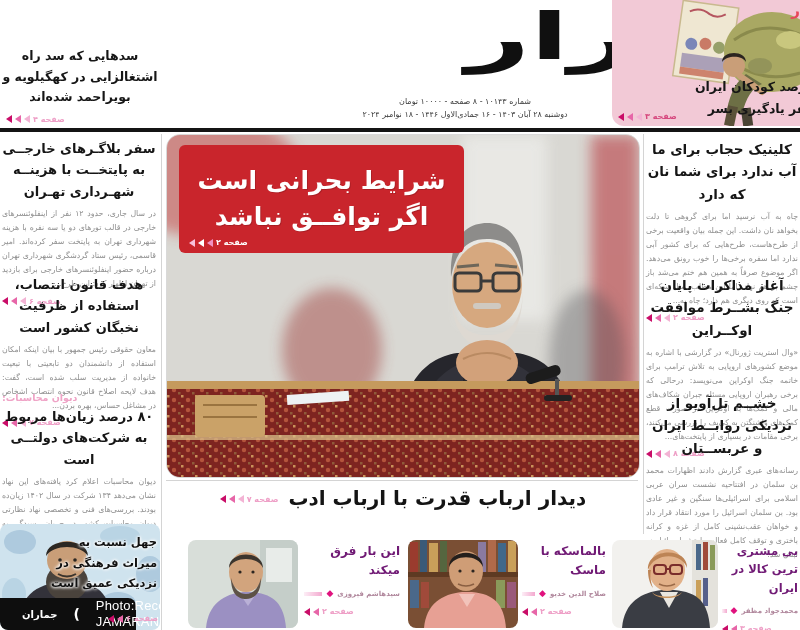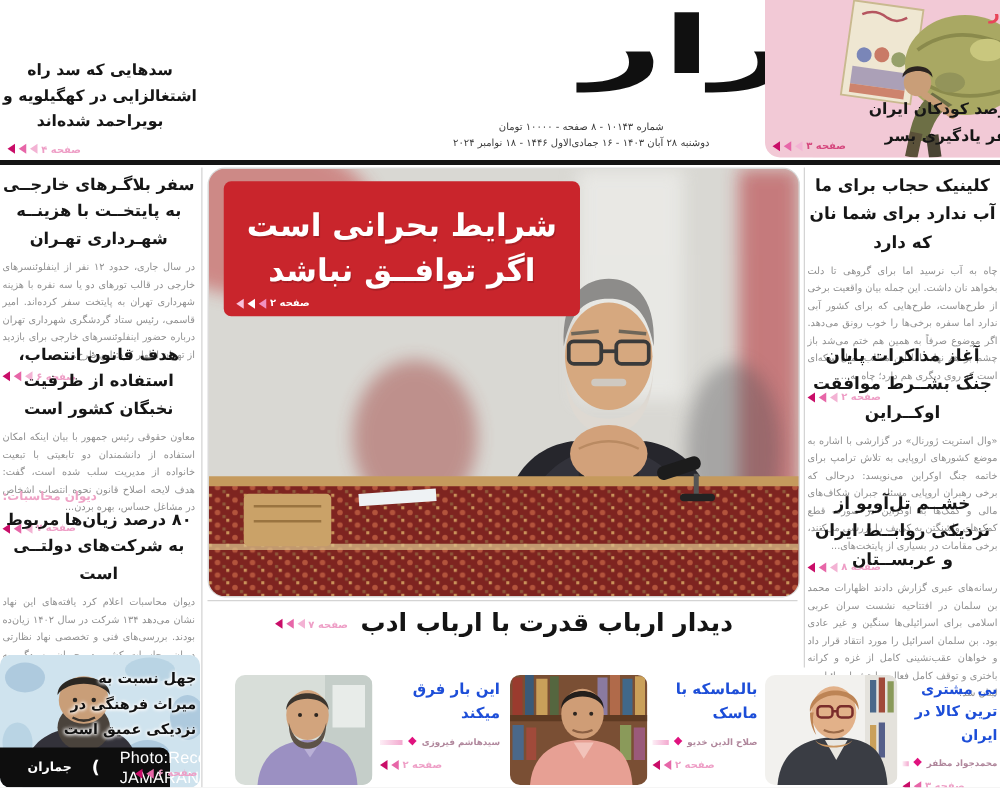--- a/index.html
+++ b/index.html
@@ -24,21 +24,21 @@
   .pink-panel{background:#f2c9d6;border-radius:0 0 0 12px;overflow:hidden;padding-left:38px;}
   .pink-kicker{font-size:15px;font-weight:bold;color:#e8455a;}
   .photo-frame{border:1.5px solid #d9d9d9;border-radius:14px;overflow:hidden;background:#dcdbd7;}
   .red-box{position:absolute;left:12px;top:10px;width:285px;height:108px;background:#c9252c;border-radius:6px;
            display:flex;flex-direction:column;justify-content:center;align-items:center;}
   .red-box .l{color:#fff;font-weight:bold;font-size:25px;line-height:1.45;text-shadow:1px 1px 0 rgba(0,0,0,.15);}
   .red-badge{position:absolute;left:10px;bottom:6px;margin-top:0;}
   .photo-sm{border-radius:8px;overflow:hidden;}
   .strip-row{display:flex;direction:rtl;justify-content:center;align-items:center;gap:10px;}
   .strip-h{font-size:20px;font-weight:bold;color:#141414;}
-  .item-title{font-size:12px;font-weight:bold;color:#1d4ed8;text-align:right;line-height:1.6;}
+  .item-title{font-size:12px;font-weight:bold;color:#701a75;text-align:right;line-height:1.6;}
   .author{display:flex;direction:ltr;align-items:center;gap:4px;margin-top:9px;}
   .author .line{flex:1;height:4px;background:linear-gradient(to right,#fdeef6,#f3a9cf);}
   .author .dia{color:#e0127e;font-size:9px;line-height:1;}
   .author .nm{font-size:7px;font-weight:bold;color:#b0879c;white-space:nowrap;}
   .overlay-h{font-size:11.5px;font-weight:bold;color:#111;line-height:1.8;text-align:right;
              text-shadow:0 0 3px #fff,0 0 3px #fff,0 0 4px #fff;}
   .wm-bar{position:absolute;left:0;bottom:0;width:136px;height:32px;background:#0e0e0e;border-radius:0 8px 0 6px;
           display:flex;direction:ltr;align-items:center;gap:16px;padding:0 6px;box-sizing:border-box;}
   .wm-logo{color:#fff;font-size:10px;font-weight:bold;}
   .wm-par{color:#fff;font-size:14px;font-weight:bold;line-height:1;}

